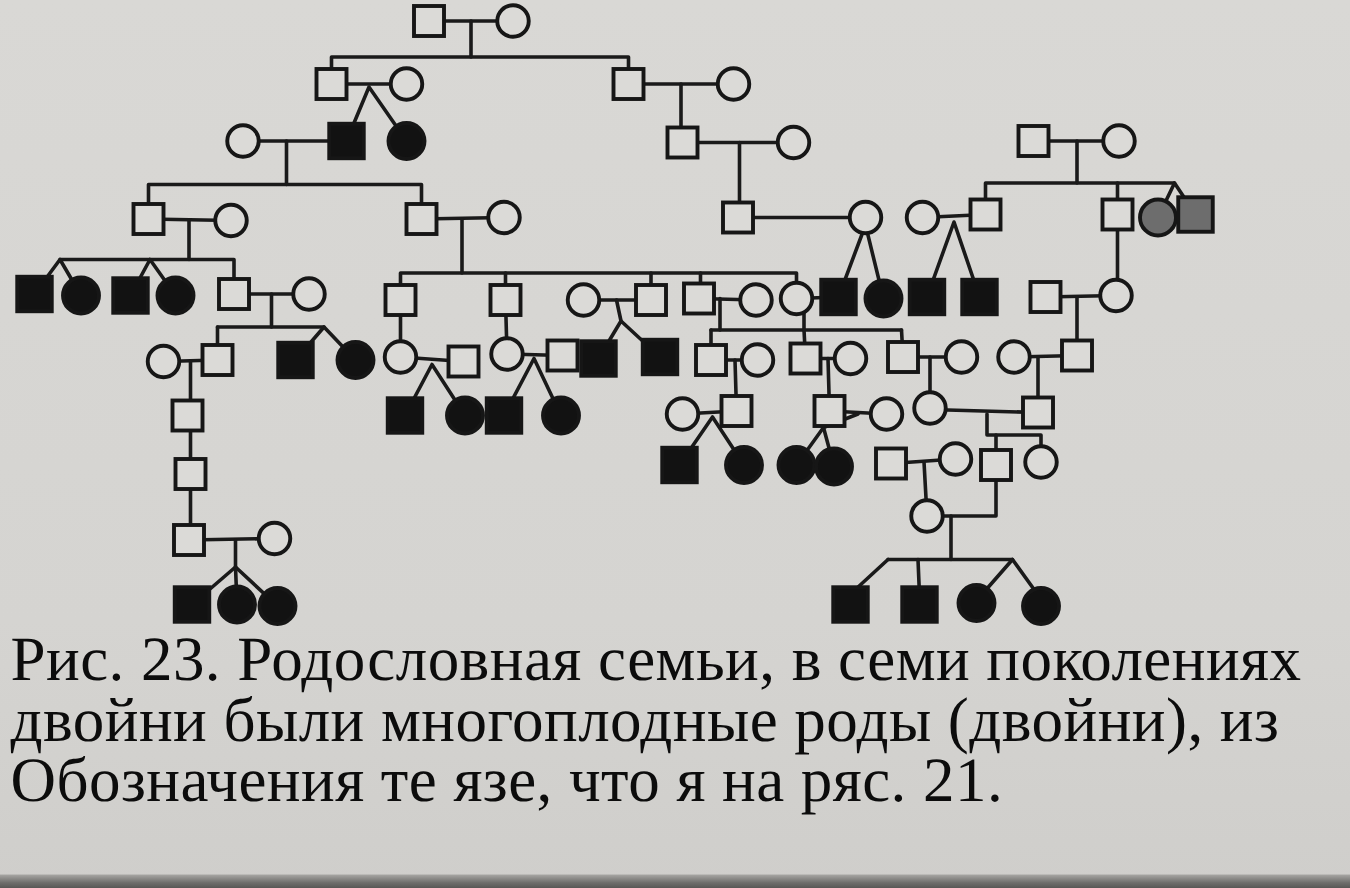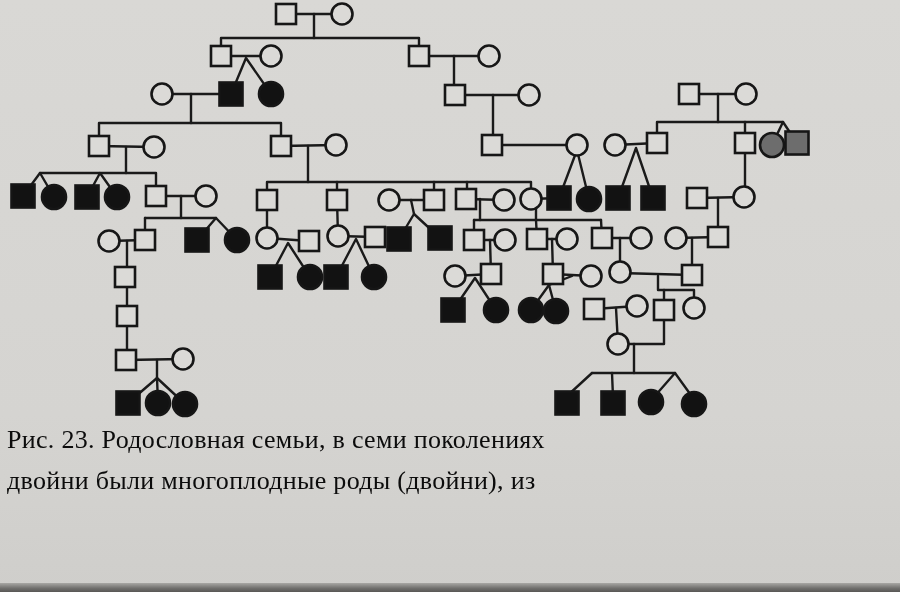--- a/index.html
+++ b/index.html
@@ -3,21 +3,21 @@
 <meta charset="utf-8">
 <style>
   html,body{margin:0;padding:0;}
   body{width:900px;height:592px;overflow:hidden;
        font-family:"Liberation Serif", serif;}
   .page{position:relative;width:900px;height:592px;
         background:linear-gradient(180deg,#d9d8d5 0%,#d5d4d1 70%,#cfcecb 100%);}
   .chart-wrap{position:absolute;left:0;top:0;width:900px;height:420px;}
   svg{display:block;}
   .caption{position:absolute;left:7px;top:420px;width:890px;
-           color:#0c0c0c;font-size:26px;line-height:40.5px;
+           color:#0c0c0c;font-size:42px;line-height:40.5px;
            letter-spacing:0.3px;font-family:Liberation Serif, serif;}
   .caption div{white-space:nowrap;}
   .edge-band{position:absolute;left:0;bottom:0;width:900px;height:9px;
              background:linear-gradient(180deg,#a8a7a4 0%,#6f6e6c 60%,#585755 100%);}
 </style>
 </head>
 <body>
 
 <div class="page">
 
@@ -198,17 +198,18 @@
         <rect x="555.5" y="391.5" width="23" height="23" fill="#121212" stroke="#161616" stroke-width="2.6"></rect>
         <rect x="601.5" y="391.5" width="23" height="23" fill="#121212" stroke="#161616" stroke-width="2.6"></rect>
         <circle cx="651" cy="402" r="12" fill="#121212" stroke="#161616" stroke-width="2.6"></circle>
         <circle cx="694" cy="404" r="12" fill="#121212" stroke="#161616" stroke-width="2.6"></circle>
       </svg>
   </div>
 
   <div class="caption">
     <div>Рис. 23. Родословная семьи, в семи поколениях</div>
     <div>двойни были многоплодные роды (двойни), из</div>
+    <div>Обозначения те язе, что я на ряс. 21.</div>
   </div>
 
   <div class="edge-band"></div>
 
 </div>
 
 </body></html>

